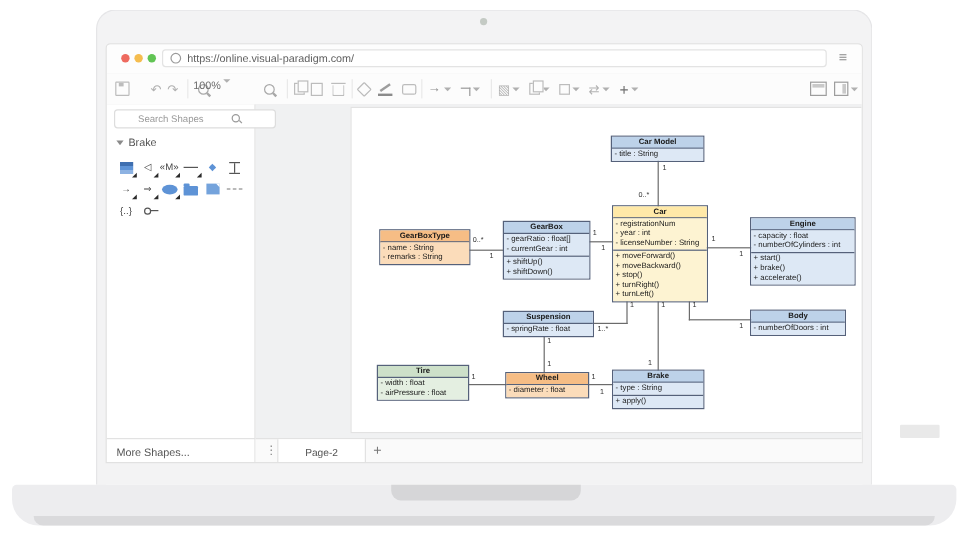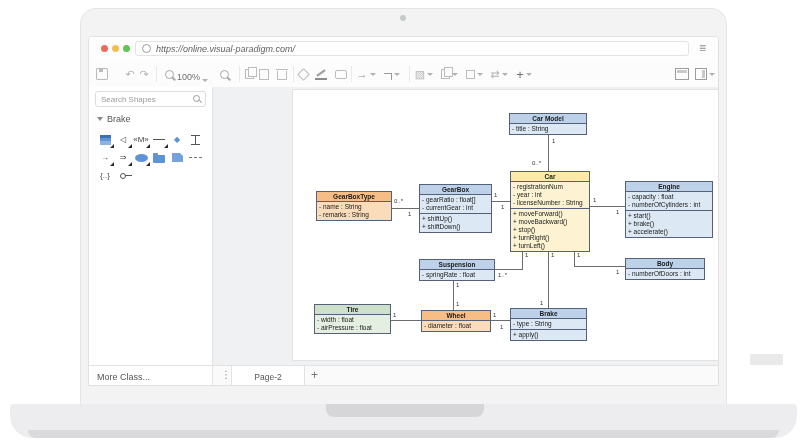--- a/index.html
+++ b/index.html
@@ -12,29 +12,29 @@
   .base-lip{position:absolute;left:18px;bottom:0;width:751px;height:8px;background:#dadadc;border-radius:0 0 18px 18px;}
   .notch{position:absolute;left:316px;top:0;width:158px;height:13px;background:#d6d6d8;border-radius:0 0 8px 8px;}
   .float-chip{position:absolute;left:750px;top:354px;width:33px;height:11px;background:#e9e9e9;border-radius:1px;}
 
   
   .browser{position:absolute;left:88px;top:36px;width:631px;height:350px;background:#fff;border:1px solid #e1e1e1;border-radius:4px 4px 0 0;box-sizing:border-box;overflow:hidden;}
   .topbar{position:absolute;left:0;top:0;width:631px;height:24px;background:#fdfdfd;border-bottom:1px solid #ececec;}
   .light{position:absolute;top:8px;width:7px;height:7px;border-radius:50%;}
   .urlbar{position:absolute;left:46px;top:4px;width:554px;height:15px;border:1px solid #e3e3e3;border-radius:3px;box-sizing:border-box;background:#fff;display:flex;align-items:center;}
   .urlico{width:7px;height:7px;border:1px solid #9a9a9a;border-radius:50%;margin:0 5px 0 6px;flex:none;}
-  .urltext{font-size:9px;color:#5f5f5f;white-space:nowrap;font-style:italic;}
+  .urltext{font-size:9px;color:#5f5f5f;white-space:nowrap;}
   .menuico{position:absolute;left:610px;top:4px;font-size:12px;color:#8a8a8a;line-height:15px;}
 
   
   .toolbar{position:absolute;left:0;top:24px;width:631px;height:26px;background:#fcfcfc;border-bottom:1px solid #e6e6e6;}
   .tbi{position:absolute;top:5px;width:16px;height:16px;display:flex;align-items:center;justify-content:center;color:#b2b2b2;font-size:11px;}
   .tdiv{position:absolute;top:5px;width:1px;height:16px;background:#e9e9e9;}
   .caret{display:inline-block;width:0;height:0;border-left:3px solid transparent;border-right:3px solid transparent;border-top:3px solid #b0b0b0;margin-left:2px;}
-  .zoomtext{position:absolute;left:88px;top:5px;height:16px;display:flex;align-items:flex-end;font-size:9px;color:#6e6e6e;}
+  .zoomtext{position:absolute;left:72px;top:5px;height:16px;display:flex;align-items:flex-start;font-size:9px;color:#6e6e6e;}
   .saveico{width:10px;height:10px;border:1.5px solid #bcbcbc;border-radius:1px;position:relative;}
   .saveico::before{content:"";position:absolute;left:2px;top:0;width:4px;height:3px;background:#bcbcbc;}
   .magico{width:7px;height:7px;border:1.5px solid #a8a8a8;border-radius:50%;position:relative;}
   .magico::after{content:"";position:absolute;width:4px;height:1.5px;background:#a8a8a8;right:-3.5px;bottom:-1.5px;transform:rotate(45deg);}
   .copyico{width:7px;height:8px;border:1.2px solid #bcbcbc;position:relative;}
   .copyico::before{content:"";position:absolute;left:2px;top:-3px;width:7px;height:8px;border:1.2px solid #bcbcbc;background:#fcfcfc;}
   .docico{width:8px;height:9px;border:1.2px solid #bcbcbc;}
   .trashico{width:8px;height:8px;border:1.2px solid #bcbcbc;border-top:none;border-radius:0 0 1px 1px;position:relative;margin-top:3px;}
   .trashico::before{content:"";position:absolute;left:-2px;top:-2.5px;width:12px;height:1.5px;background:#bcbcbc;}
   .bucketico{width:7px;height:7px;border:1.2px solid #bcbcbc;transform:rotate(45deg);border-radius:1px;}
@@ -42,21 +42,21 @@
   .pencilwrap .lead{position:absolute;left:1px;top:4px;width:10px;height:2px;background:#9d9d9d;transform:rotate(-35deg);}
   .pencilwrap .under{position:absolute;left:0;bottom:0;width:12px;height:2px;background:#8b8b8b;}
   .shapeico{width:10px;height:7px;border:1.2px solid #bcbcbc;border-radius:2px;}
   .connico{width:7px;height:6px;border-top:1.5px solid #9a9a9a;border-right:1.5px solid #9a9a9a;margin-top:4px;}
   .panelico{width:12px;height:10px;border:1.2px solid #9d9d9d;position:relative;}
   .panelico.top::before{content:"";position:absolute;left:1px;top:1px;right:1px;height:2.5px;background:#c9c9c9;}
   .panelico.right::before{content:"";position:absolute;top:1px;bottom:1px;right:1px;width:3.5px;background:#c9c9c9;}
 
   
   .sidebar{position:absolute;left:0;top:50px;width:124px;height:278px;background:#ffffff;border-right:1px solid #e2e2e2;box-sizing:border-box;}
-  .search{position:absolute;left:6px;top:4px;width:111px;height:16px;border:1px solid #ddd;border-radius:3px;box-sizing:border-box;font-size:8px;color:#555;padding:0 14px 0 5px;outline:none;font-family:"Liberation Sans",sans-serif;background:#fff;}
+  .search{position:absolute;left:6px;top:4px;width:135px;height:16px;border:1px solid #ddd;border-radius:3px;box-sizing:border-box;font-size:8px;color:#555;padding:0 14px 0 19px;outline:none;font-family:"Liberation Sans",sans-serif;background:#fff;}
   .search::placeholder{color:#9a9a9a;}
   .search-mag{position:absolute;left:104px;top:8px;width:5px;height:5px;border:1px solid #9a9a9a;border-radius:50%;}
   .search-mag::after{content:"";position:absolute;width:3px;height:1px;background:#9a9a9a;right:-2.5px;bottom:-1px;transform:rotate(45deg);}
   .secthead{position:absolute;left:8px;top:27px;display:flex;align-items:center;font-size:9px;color:#555;}
   .tri-down{width:0;height:0;border-left:3.5px solid transparent;border-right:3.5px solid transparent;border-top:4px solid #8a8a8a;margin-right:4px;}
   .pi{position:absolute;width:16px;height:13px;display:flex;align-items:center;justify-content:center;font-size:8px;color:#444;}
   .pi.sub::after{content:"";position:absolute;right:-1px;bottom:-2px;width:0;height:0;border-left:4px solid transparent;border-bottom:4px solid #2b2b2b;}
   .classico{width:11px;height:10px;background:linear-gradient(180deg,#3f6fb0 0 30%,#5e93d6 30% 63%,#8db2e2 63%);}
   .lineico{width:12px;height:0;border-top:1.5px solid #555;}
   .ibeamico{width:9px;height:8px;border-top:1.5px solid #555;border-bottom:1.5px solid #555;position:relative;}
@@ -226,21 +226,21 @@
         <span class="dashico"></span>
       </span>
 
     <span class="pi" style="left:8px;top:82px">{..}</span>
     <span class="pi" style="left:26px;top:82px">
         <span class="pinico"></span>
       </span>
   </div>
 
   <div class="morebar">
-    <span>More Class...</span>
+    <span>More Shapes...</span>
   </div>
 
   <div class="statusbar">
     <span class="vdots">⋮</span>
     <div class="pagetab">
         <span>Page-2</span>
       </div>
     <span class="addpage">+</span>
   </div>
 

